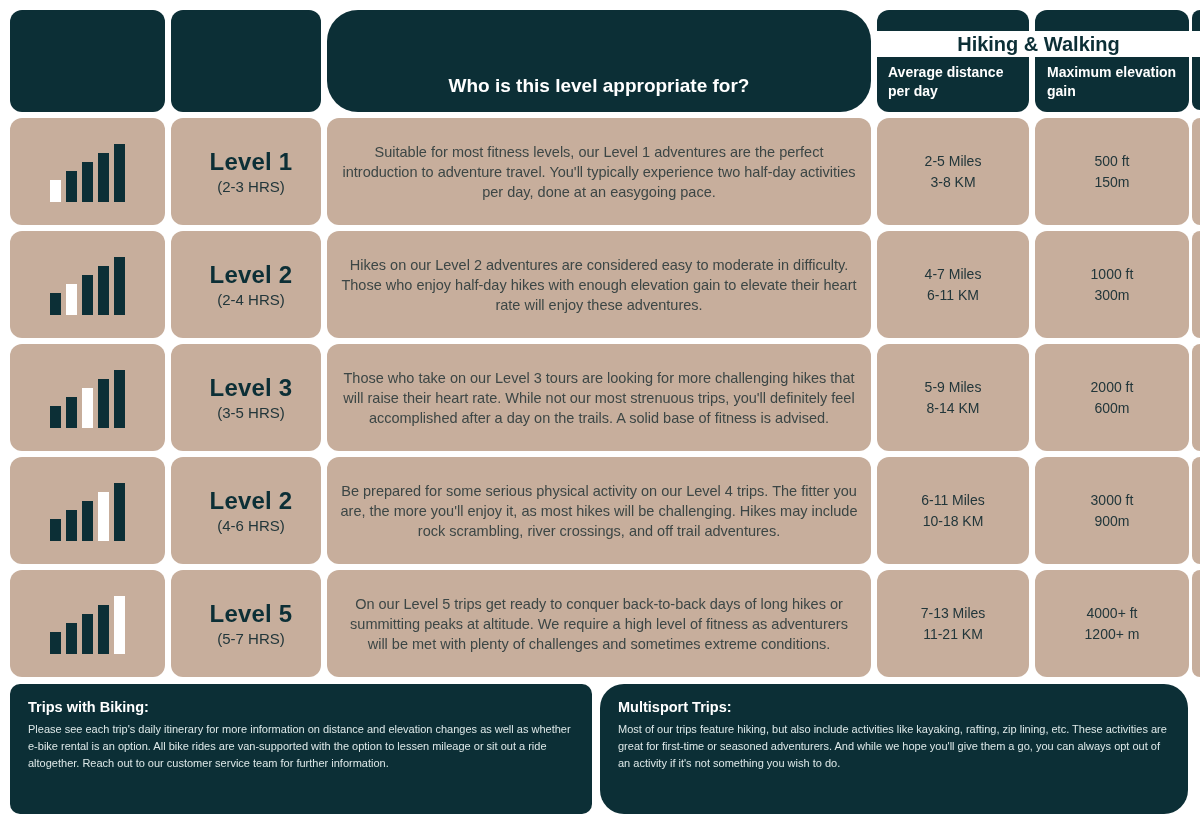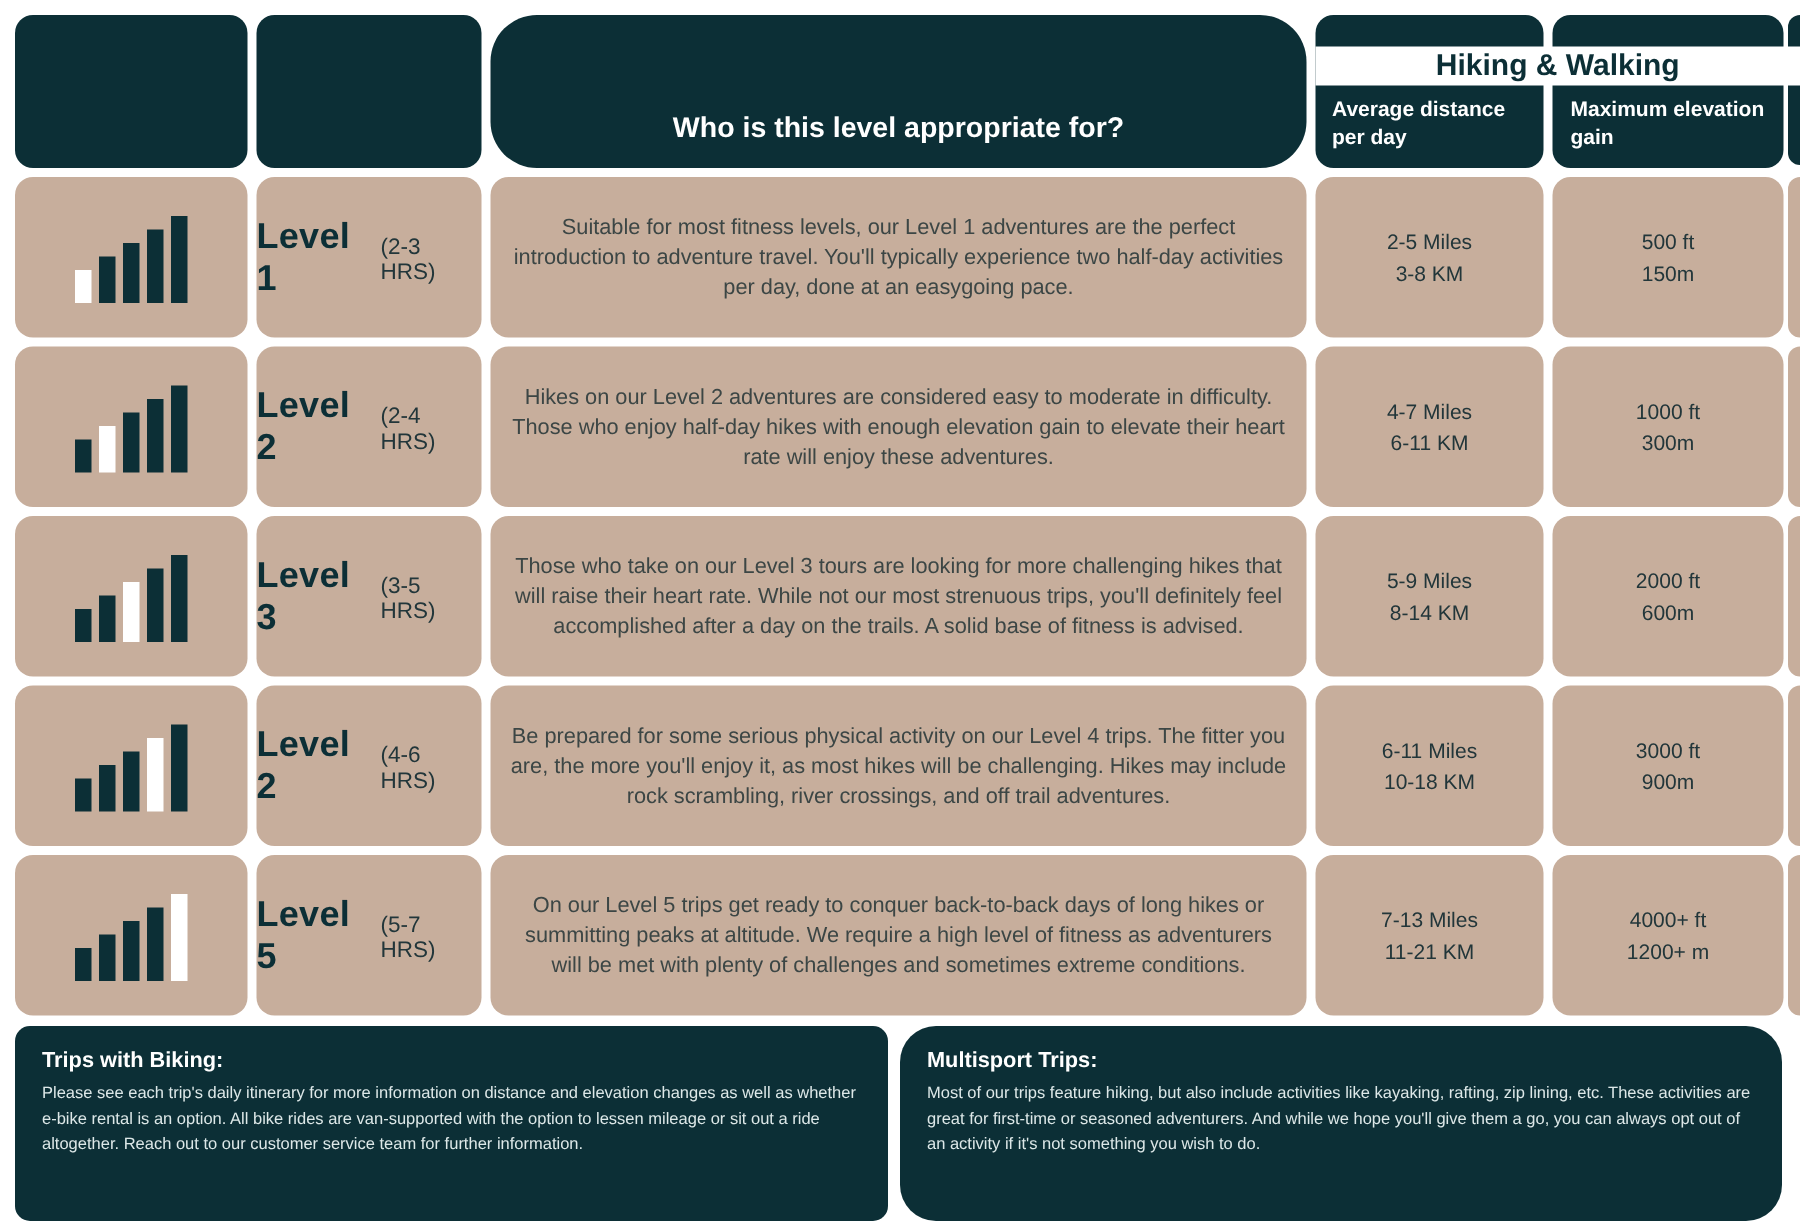--- a/index.html
+++ b/index.html
@@ -30,21 +30,21 @@
   .band{position:absolute;left:877px;top:31px;width:323px;height:26px;background:var(--white);
     z-index:3;display:flex;align-items:center;justify-content:center;padding-right:0;}
   .band-title{color:var(--dark);font-weight:bold;font-size:20px;}
 
   .cell{background:var(--tan);border-radius:12px;display:flex;align-items:center;justify-content:center;}
   .cell-icon{display:flex;align-items:center;justify-content:center;}
   .bars{display:flex;align-items:flex-end;gap:5px;height:60px;}
   .bar{display:inline-block;width:11px;background:var(--dark);}
   .bar-white{background:var(--white);}
 
-  .cell-level{}
+  .cell-level{flex-direction:column;padding-left:10px;}
   .level-title{color:var(--dark);font-weight:bold;font-size:24px;letter-spacing:0.2px;}
   .level-hours{color:var(--num);font-size:15px;margin-top:2px;}
 
   .cell-desc{padding:0 12px;}
   .desc-text{color:var(--desc);font-size:14.5px;line-height:1.38;text-align:center;}
 
   .cell-num{flex-direction:column;}
   .num-line{color:var(--num);font-size:14px;line-height:1.45;text-align:center;}
 
   .note{position:absolute;top:684px;height:130px;background:var(--dark);border-radius:10px;

